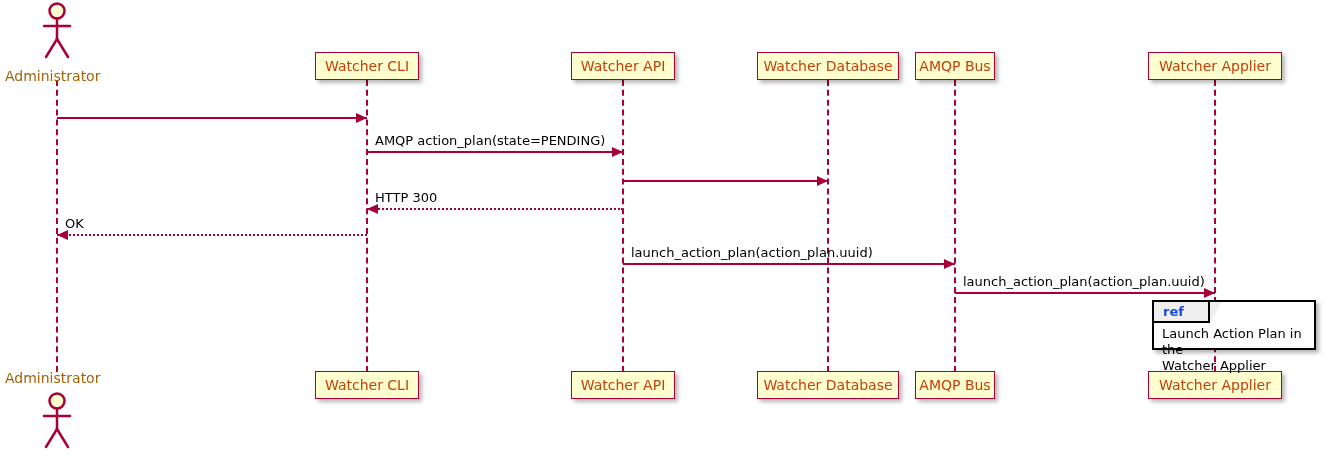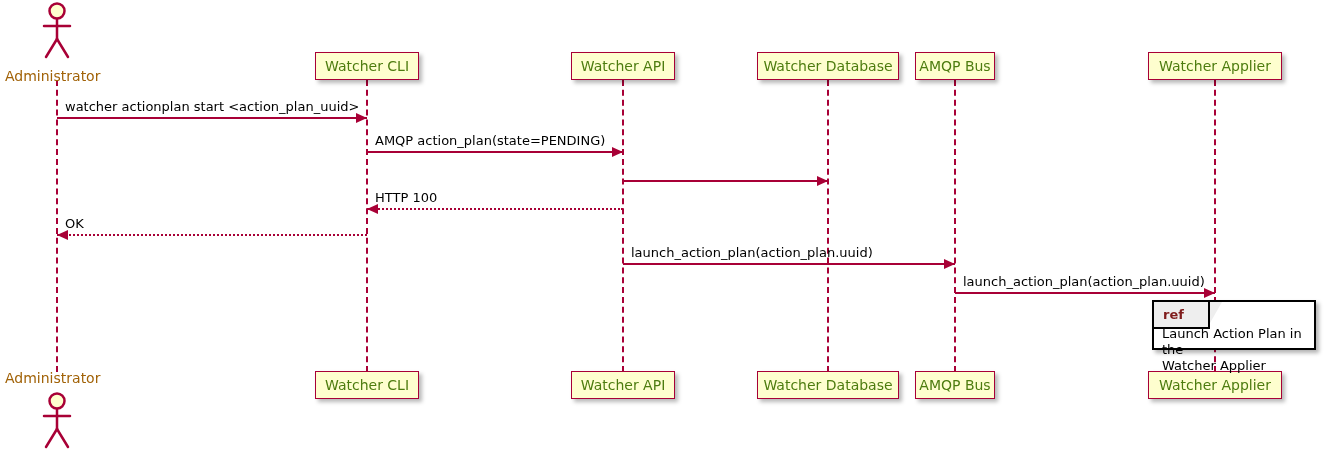--- a/index.html
+++ b/index.html
@@ -19,21 +19,21 @@
     position: absolute;
     width: 0;
     border-left: 2px dashed #A80036;
   }
   .pbox {
     position: absolute;
     background: #FEFECE;
     border: 1.5px solid #A80036;
     box-shadow: 3px 3px 4px rgba(0,0,0,0.28);
     font-size: 14px;
-    color: #4d7c0f;
+    color: #c2410c;
     display: flex;
     align-items: center;
     justify-content: center;
     white-space: nowrap;
     box-sizing: border-box;
     padding: 0 9px;
     height: 28px;
   }
   .actor-label {
     position: absolute;
@@ -77,27 +77,27 @@
     position: absolute;
     background: #FFFFFF;
     border: 2px solid #000000;
     box-shadow: 3px 3px 4px rgba(0,0,0,0.30);
     box-sizing: border-box;
   }
   .ref-tab {
     position: absolute;
     left: 0;
     top: 0;
-    height: 27px;
+    height: 21px;
     background: #EEEEEE;
     border-right: 2px solid #000000;
     border-bottom: 2px solid #000000;
     font-size: 13px;
     font-weight: bold;
-    color: #7f1d1d;
+    color: #1d4ed8;
     display: flex;
     align-items: center;
     padding: 0 7px 0 9px;
     box-sizing: border-box;
   }
   .ref-notch {
     position: absolute;
     top: 0;
     width: 0;
     height: 0;
@@ -149,29 +149,28 @@
     <div class="pbox" style="width: 103.6px; left: 571.2px; top: 52px;">Watcher API</div>
     <div class="pbox" style="width: 103.6px; left: 571.2px; top: 371px;">Watcher API</div>
     <div class="pbox" style="width: 141.6px; left: 757.2px; top: 52px;">Watcher Database</div>
     <div class="pbox" style="width: 141.6px; left: 757.2px; top: 371px;">Watcher Database</div>
     <div class="pbox" style="width: 80.8px; left: 914.6px; top: 52px;">AMQP Bus</div>
     <div class="pbox" style="width: 80.8px; left: 914.6px; top: 371px;">AMQP Bus</div>
     <div class="pbox" style="width: 134px; left: 1148px; top: 52px;">Watcher Applier</div>
     <div class="pbox" style="width: 134px; left: 1148px; top: 371px;">Watcher Applier</div>
     <div class="msg-line" style="left: 57px; top: 117px; width: 310px;"></div>
     <div class="arrow-head right" style="top: 113px; left: 356px;"></div>
-    <div class="msg-label" style="left: 65px; top: 99px;">watcher actionplan start &lt;action_plan_uuid&gt;</div>
     <div class="msg-line" style="left: 367px; top: 151px; width: 256px;"></div>
     <div class="arrow-head right" style="top: 147px; left: 612px;"></div>
     <div class="msg-label" style="left: 375px; top: 133px;">AMQP action_plan(state=PENDING)</div>
     <div class="msg-line" style="left: 623px; top: 180px; width: 205px;"></div>
     <div class="arrow-head right" style="top: 176px; left: 817px;"></div>
     <div class="msg-line dashed" style="left: 367px; top: 208px; width: 256px;"></div>
     <div class="arrow-head left" style="top: 204px; left: 367px;"></div>
-    <div class="msg-label" style="left: 375px; top: 190px;">HTTP 100</div>
+    <div class="msg-label" style="left: 375px; top: 190px;">HTTP 300</div>
     <div class="msg-line dashed" style="left: 57px; top: 234px; width: 310px;"></div>
     <div class="arrow-head left" style="top: 230px; left: 57px;"></div>
     <div class="msg-label" style="left: 65px; top: 216px;">OK</div>
     <div class="msg-line" style="left: 623px; top: 263px; width: 332px;"></div>
     <div class="arrow-head right" style="top: 259px; left: 944px;"></div>
     <div class="msg-label" style="left: 631px; top: 245px;">launch_action_plan(action_plan.uuid)</div>
     <div class="msg-line" style="left: 955px; top: 292px; width: 260px;"></div>
     <div class="arrow-head right" style="top: 288px; left: 1204px;"></div>
     <div class="msg-label" style="left: 963px; top: 274px;">launch_action_plan(action_plan.uuid)</div>
     <div class="refbox" style="left: 1152px; top: 300px; width: 164px; height: 50px;">

